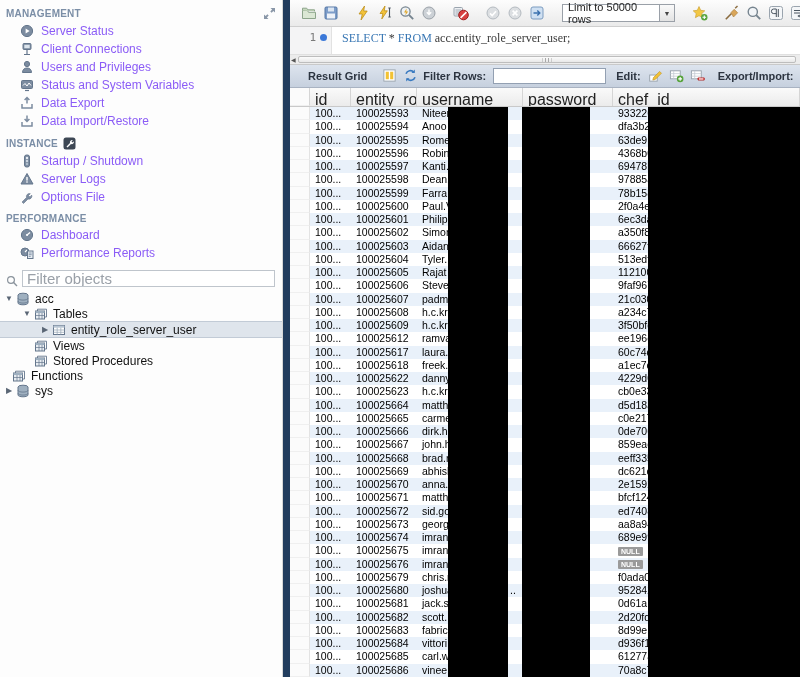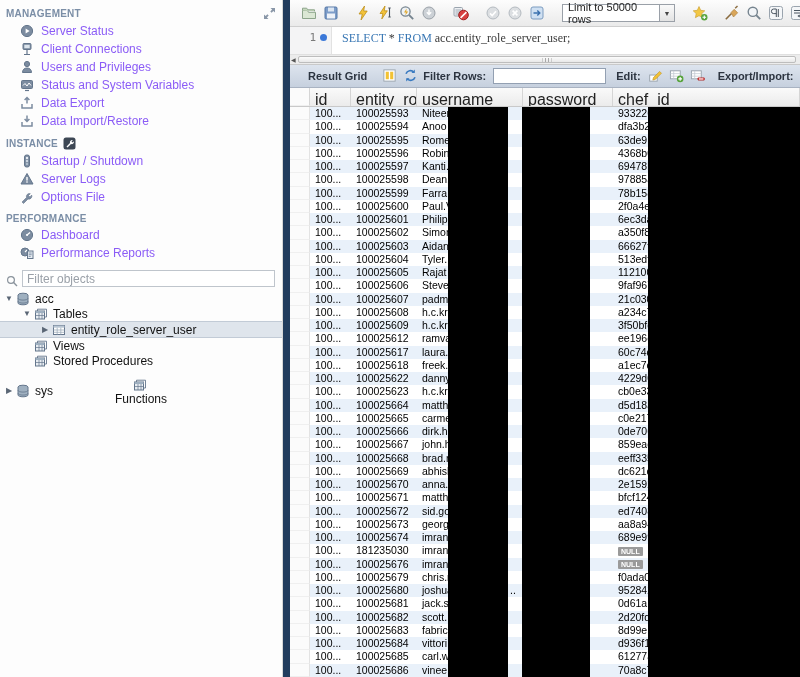--- a/index.html
+++ b/index.html
@@ -13,21 +13,21 @@
   .side-header { display:flex; align-items:center; padding:3px 6px 2px 6px; color:#7b8ea6; font-size:10px; font-weight:bold; letter-spacing:.2px; }
   .side-header .hdr-sp { flex:1; }
   .side-header .hdr-ico { width:13px; height:13px; display:inline-block; margin-left:4px; }
   .side-header .badge-ico { width:13px; height:13px; display:inline-block; margin-left:5px; }
   .side-item { display:flex; align-items:center; height:18px; padding-left:20px; font-size:12px; color:#8b5cf6; cursor:default; }
   .side-item .it-ico { width:14px; height:14px; margin-right:7px; display:inline-block; }
 
   
   #schemas-filter-row { display:flex; align-items:center; padding:4px 7px 4px 6px; }
   #schemas-filter-row .mag { width:12px; height:12px; margin-right:4px; }
-  #schemas-filter { flex:1; height:17px; border:1px solid #bfc5cc; font-size:12px; padding:0 4px; color:#333; background:#fff; }
+  #schemas-filter { flex:1; height:17px; border:1px solid #bfc5cc; font-size:15px; padding:0 4px; color:#333; background:#fff; }
   #schemas-filter::placeholder { color:#9aa0a8; }
   .tree-row { display:flex; align-items:center; height:15px; font-size:12px; color:#111; position:relative; }
   .tree-row .arrow { width:10px; font-size:8px; color:#5a6675; text-align:center; flex:0 0 10px; }
   .tree-row .t-ico { width:14px; height:13px; margin:0 5px 0 2px; flex:0 0 14px; }
   .tree-row.selected { background:#dfe5ec; border-top:1px solid #c2cbd6; border-bottom:1px solid #c2cbd6; height:17px; }
   .tree-row.bold .t-label { font-weight:normal; }
 
   
   #main { position:absolute; left:290px; top:0; width:510px; height:677px; }
 
@@ -250,21 +250,21 @@
           <div class="tree-row" style="padding-left: 22px;">
             <span class="arrow"></span>
             <span class="t-ico"><svg viewBox="0 0 14 14">
                 <rect x="1.5" y="4" width="9" height="8" fill="#e8edf2" stroke="#64768c"></rect>
                 <rect x="1.5" y="4" width="9" height="2" fill="#9fb0c0"></rect>
                 <path d="M1.5 8.5h9M5 6v6M8 6v6" stroke="#64768c" stroke-width="0.7"></path>
                 <path d="M3.5 4V2.2h9V10h-2" fill="none" stroke="#64768c" stroke-width="0.9"></path>
               </svg></span>
             <span class="t-label">Stored Procedures</span>
           </div>
-          <div class="tree-row" style=" flex-direction: column;">
+          <div class="tree-row" style="">
             <span class="arrow"></span>
             <span class="t-ico"><svg viewBox="0 0 14 14">
                 <rect x="1.5" y="4" width="9" height="8" fill="#e8edf2" stroke="#64768c"></rect>
                 <rect x="1.5" y="4" width="9" height="2" fill="#9fb0c0"></rect>
                 <path d="M1.5 8.5h9M5 6v6M8 6v6" stroke="#64768c" stroke-width="0.7"></path>
                 <path d="M3.5 4V2.2h9V10h-2" fill="none" stroke="#64768c" stroke-width="0.9"></path>
               </svg></span>
             <span class="t-label">Functions</span>
           </div>
           <div class="tree-row" style="padding-left: 4px;">
@@ -726,21 +726,21 @@
             <div class="gcell cw-gutter"></div>
             <div class="gcell cw-id">100...</div>
             <div class="gcell cw-erid">100025674</div>
             <div class="gcell cw-user">imran</div>
             <div class="gcell cw-pass"></div>
             <div class="gcell cw-chef">689e99e</div>
           </div>
           <div class="grow">
             <div class="gcell cw-gutter"></div>
             <div class="gcell cw-id">100...</div>
-            <div class="gcell cw-erid">181235030</div>
+            <div class="gcell cw-erid">100025675</div>
             <div class="gcell cw-user">imran</div>
             <div class="gcell cw-pass"></div>
             <div class="gcell cw-chef"><span class="null-badge">NULL</span></div>
           </div>
           <div class="grow alt">
             <div class="gcell cw-gutter"></div>
             <div class="gcell cw-id">100...</div>
             <div class="gcell cw-erid">100025676</div>
             <div class="gcell cw-user">imran</div>
             <div class="gcell cw-pass"></div>

